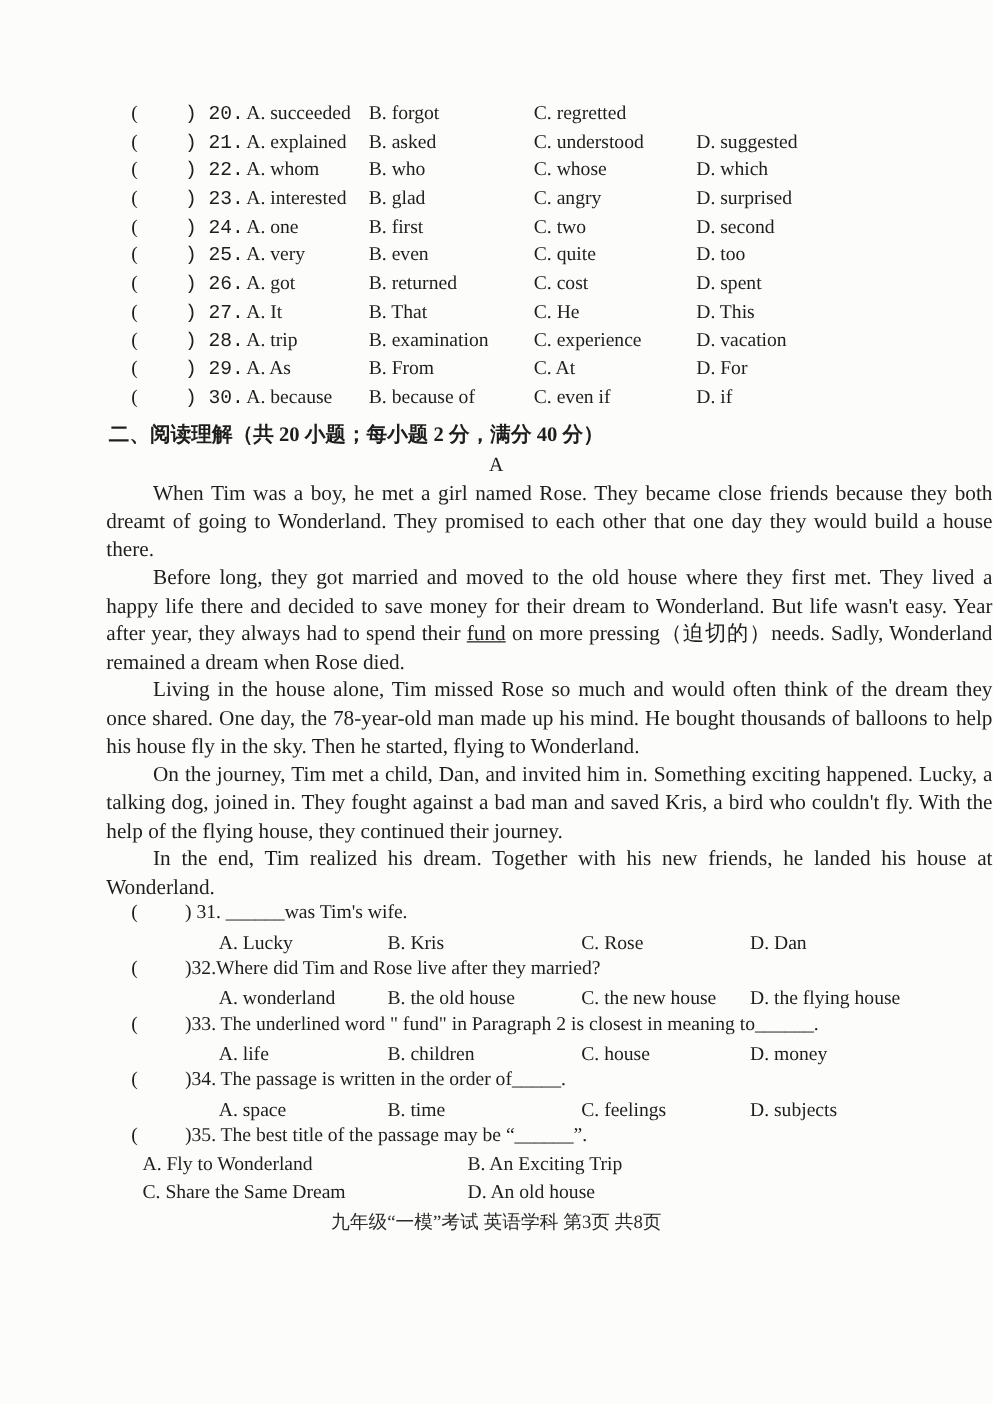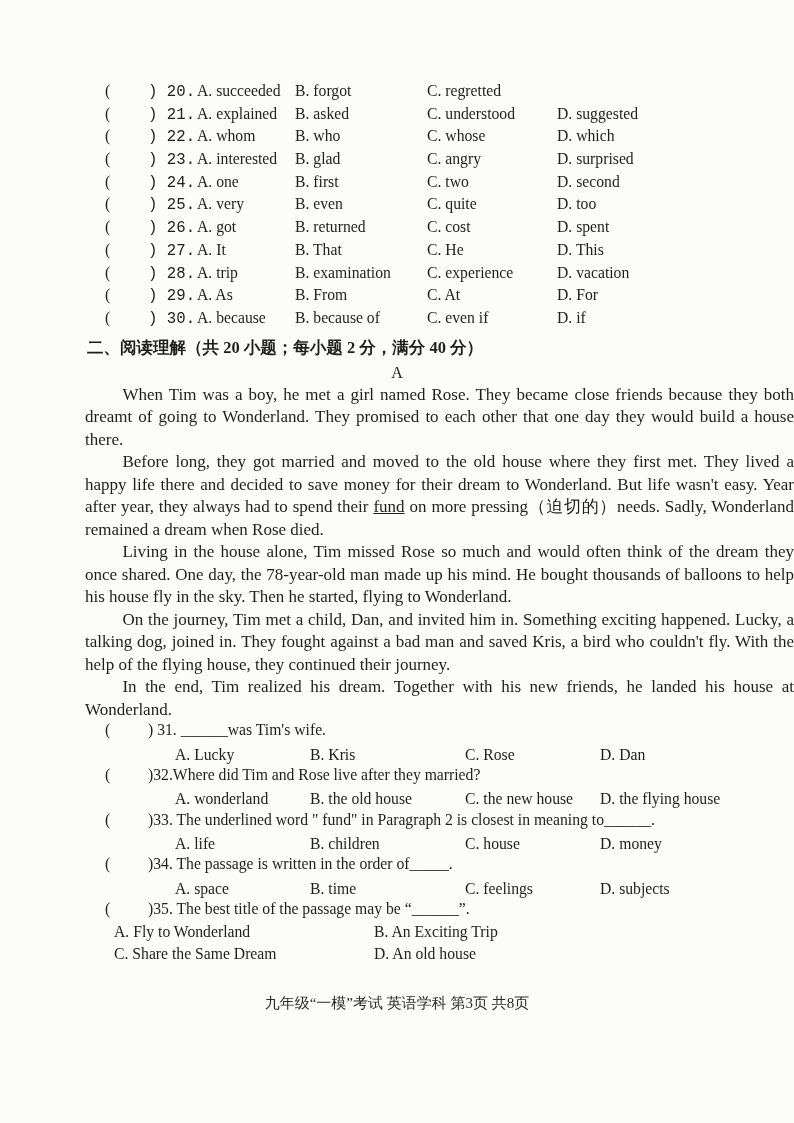--- a/index.html
+++ b/index.html
@@ -90,21 +90,20 @@
     height:22.8px;
     padding-left:114px;
     font-size:15.7px;
     white-space:nowrap;
   }
   .opt-row2 .w{width:260px;flex:none;}
   
   .footer{
     width:794px;
     text-align:center;
-    margin-top:26px;
     font-size:15px;
     color:#2a2a2a;
     font-family:"Liberation Serif","DejaVu Sans",serif;
   }
 </style>
 </head>
 <body>
 
 <div class="page">
 

